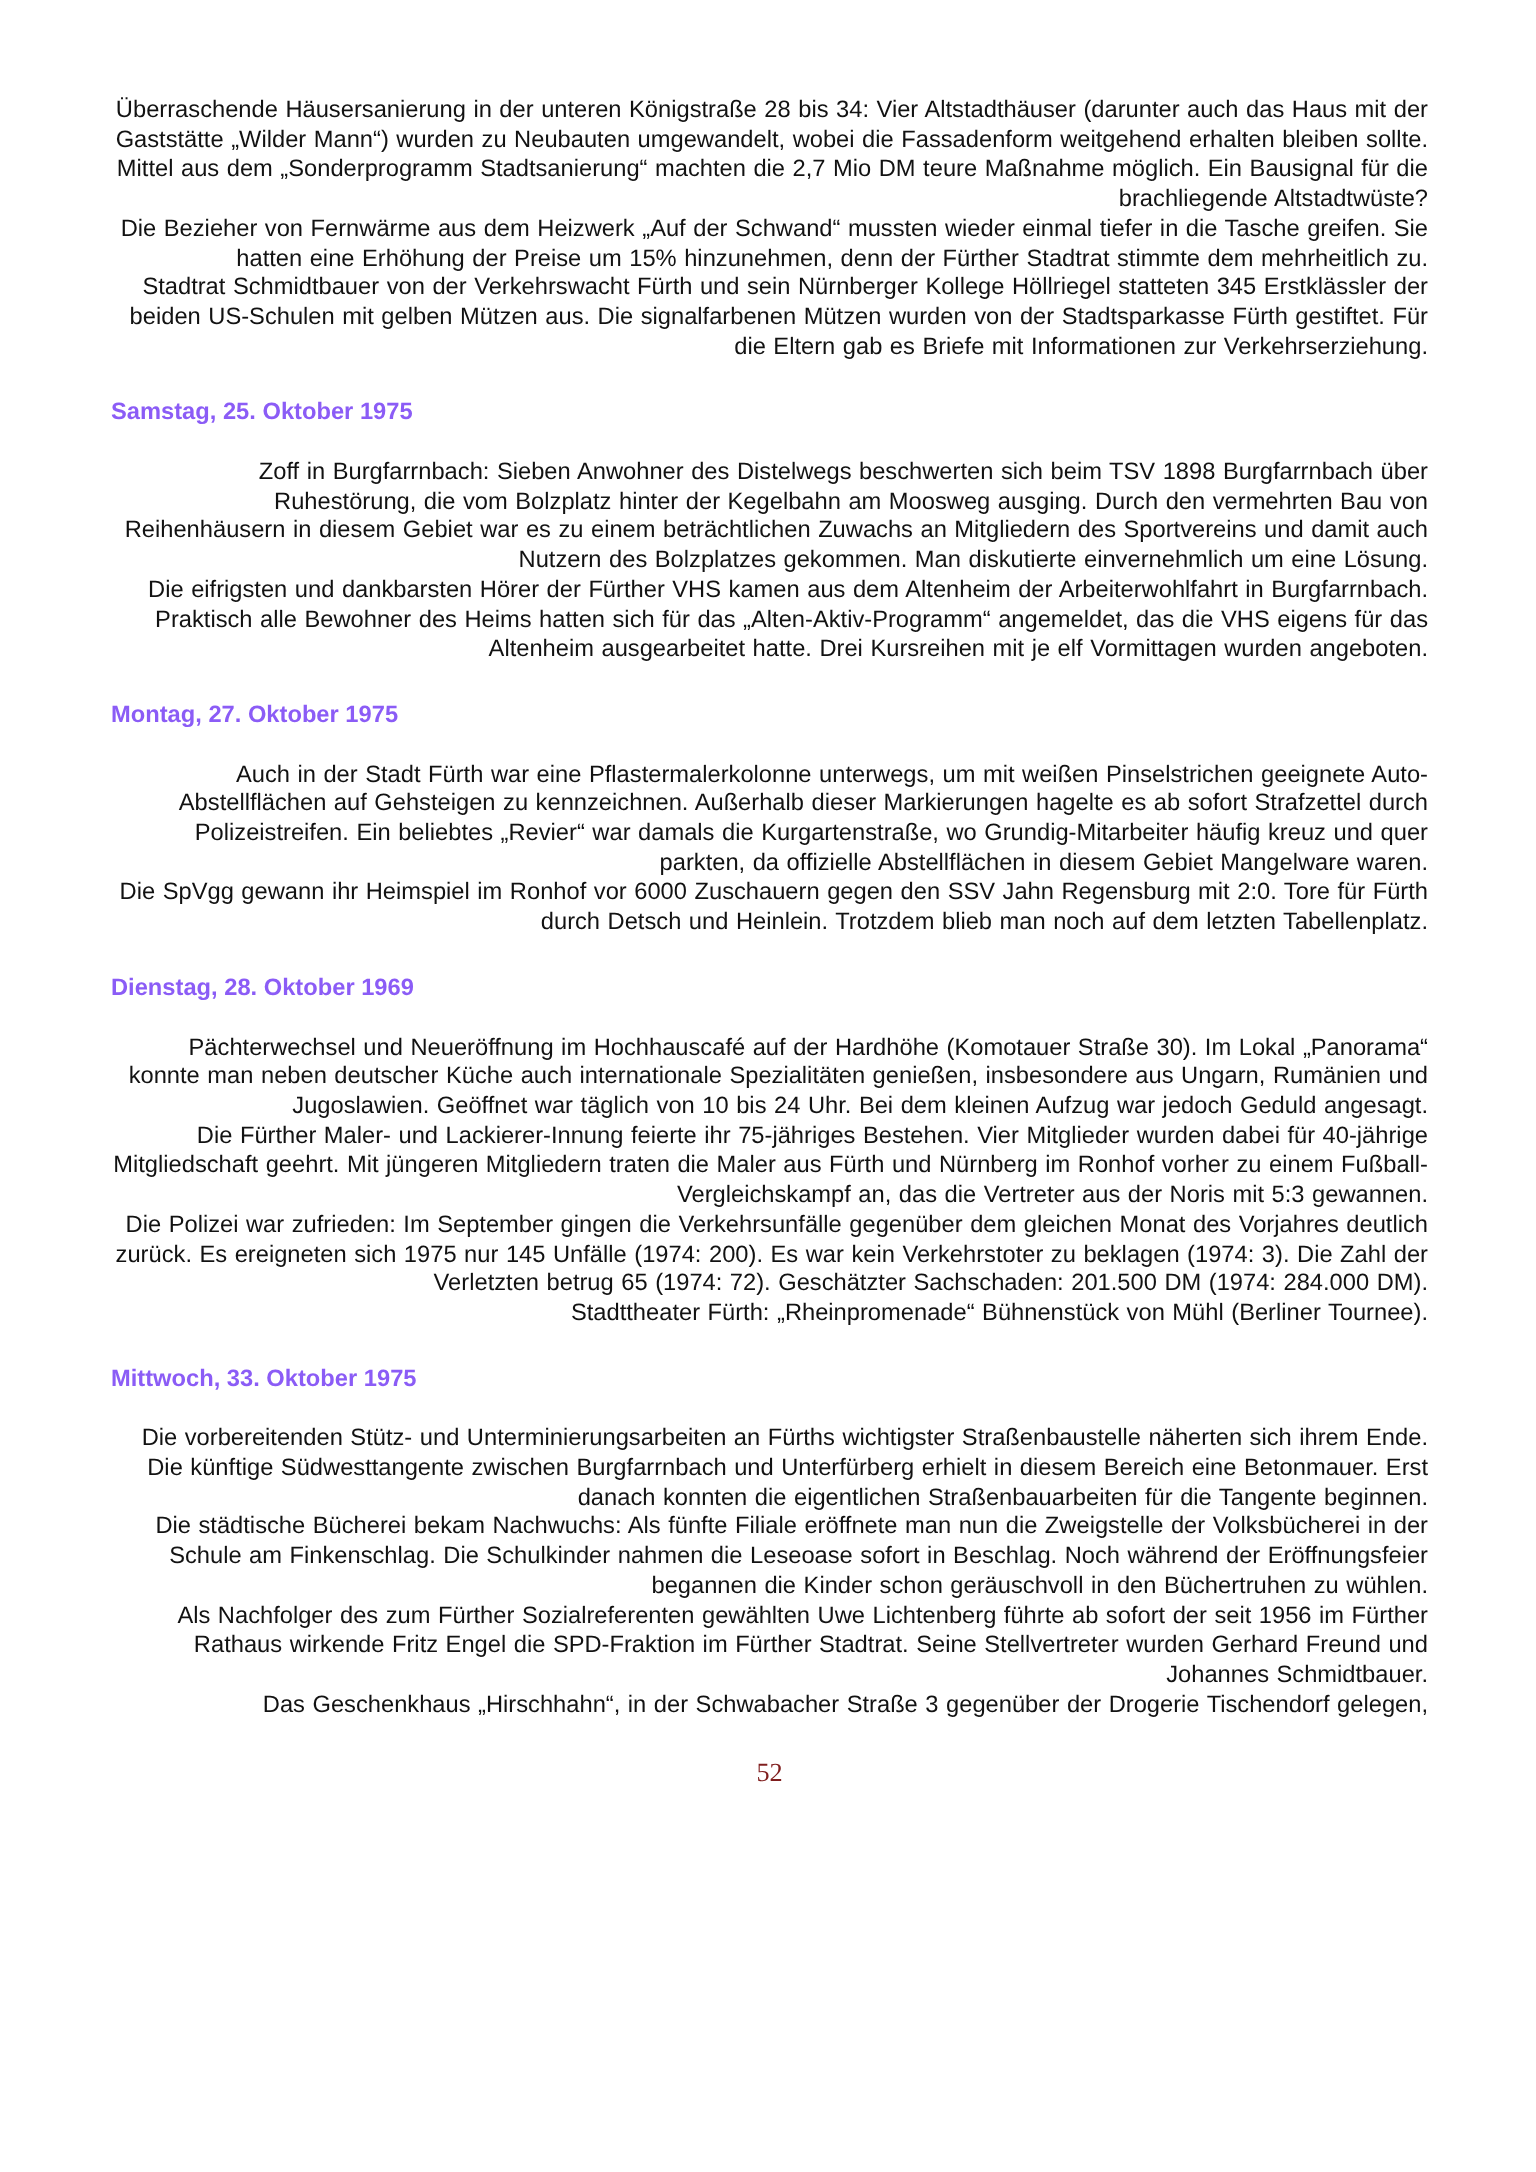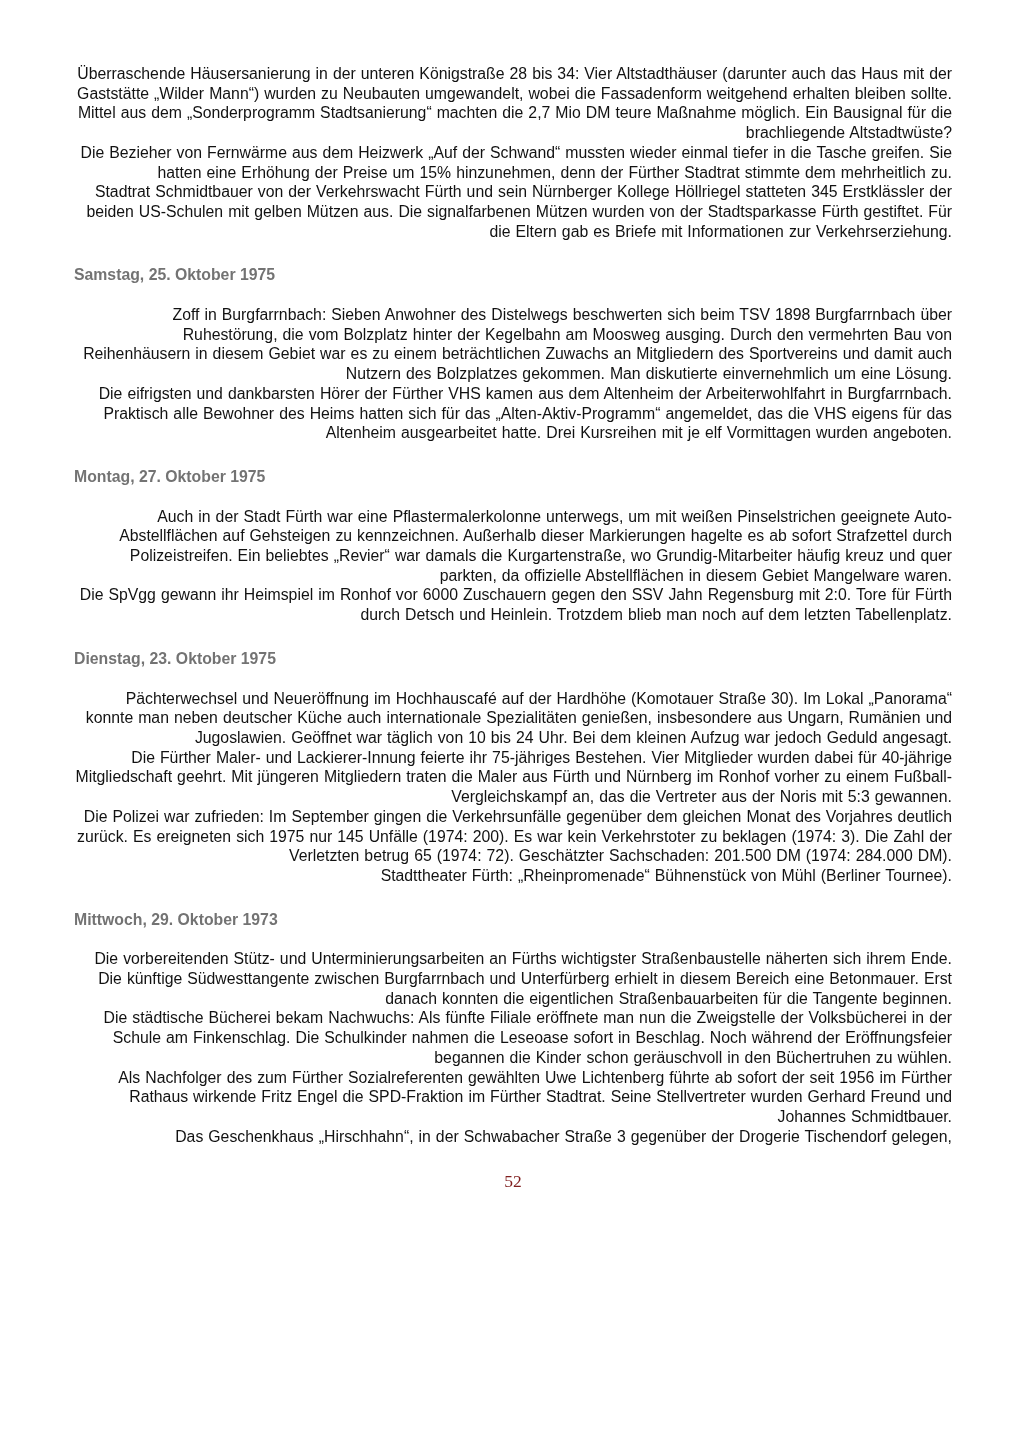--- a/index.html
+++ b/index.html
@@ -23,21 +23,21 @@
   .para {
     margin: 0;
     text-align: right;
     word-spacing: 0.04em;
   }
   .heading {
     margin: 24px 0 20px 0;
     font-size: 15.8px;
     line-height: 19.7px;
     font-weight: bold;
-    color: #737373;
+    color: #8b5cf6;
   }
   .page-number {
     margin-top: 26px;
     text-align: center;
     font-family: "Liberation Serif", serif;
     font-size: 17.5px;
     color: #7f1d1d;
   }
 </style>
 </head>
@@ -52,28 +52,28 @@
   <h2 class="heading">Samstag, 25. Oktober 1975</h2>
 
   <p class="para">Zoff in Burgfarrnbach: Sieben Anwohner des Distelwegs beschwerten sich beim TSV 1898 Burgfarrnbach über Ruhestörung, die vom Bolzplatz hinter der Kegelbahn am Moosweg ausging. Durch den vermehrten Bau von Reihenhäusern in diesem Gebiet war es zu einem beträchtlichen Zuwachs an Mitgliedern des Sportvereins und damit auch Nutzern des Bolzplatzes gekommen. Man diskutierte einvernehmlich um eine Lösung.</p>
   <p class="para">Die eifrigsten und dankbarsten Hörer der Fürther VHS kamen aus dem Altenheim der Arbeiterwohlfahrt in Burgfarrnbach. Praktisch alle Bewohner des Heims hatten sich für das „Alten-Aktiv-Programm“ angemeldet, das die VHS eigens für das Altenheim ausgearbeitet hatte. Drei Kursreihen mit je elf Vormittagen wurden angeboten.</p>
 
   <h2 class="heading">Montag, 27. Oktober 1975</h2>
 
   <p class="para">Auch in der Stadt Fürth war eine Pflastermalerkolonne unterwegs, um mit weißen Pinselstrichen geeignete Auto-Abstellflächen auf Gehsteigen zu kennzeichnen. Außerhalb dieser Markierungen hagelte es ab sofort Strafzettel durch Polizeistreifen. Ein beliebtes „Revier“ war damals die Kurgartenstraße, wo Grundig-Mitarbeiter häufig kreuz und quer parkten, da offizielle Abstellflächen in diesem Gebiet Mangelware waren.</p>
   <p class="para">Die SpVgg gewann ihr Heimspiel im Ronhof vor 6000 Zuschauern gegen den SSV Jahn Regensburg mit 2:0. Tore für Fürth durch Detsch und Heinlein. Trotzdem blieb man noch auf dem letzten Tabellenplatz.</p>
 
-  <h2 class="heading">Dienstag, 23. Oktober 1975</h2>
+  <h2 class="heading">Dienstag, 28. Oktober 1969</h2>
 
   <p class="para">Pächterwechsel und Neueröffnung im Hochhauscafé auf der Hardhöhe (Komotauer Straße 30). Im Lokal „Panorama“ konnte man neben deutscher Küche auch internationale Spezialitäten genießen, insbesondere aus Ungarn, Rumänien und Jugoslawien. Geöffnet war täglich von 10 bis 24 Uhr. Bei dem kleinen Aufzug war jedoch Geduld angesagt.</p>
   <p class="para">Die Fürther Maler- und Lackierer-Innung feierte ihr 75-jähriges Bestehen. Vier Mitglieder wurden dabei für 40-jährige Mitgliedschaft geehrt. Mit jüngeren Mitgliedern traten die Maler aus Fürth und Nürnberg im Ronhof vorher zu einem Fußball-Vergleichskampf an, das die Vertreter aus der Noris mit 5:3 gewannen.</p>
   <p class="para">Die Polizei war zufrieden: Im September gingen die Verkehrsunfälle gegenüber dem gleichen Monat des Vorjahres deutlich zurück. Es ereigneten sich 1975 nur 145 Unfälle (1974: 200). Es war kein Verkehrstoter zu beklagen (1974: 3). Die Zahl der Verletzten betrug 65 (1974: 72). Geschätzter Sachschaden: 201.500 DM (1974: 284.000 DM).</p>
   <p class="para">Stadttheater Fürth: „Rheinpromenade“ Bühnenstück von Mühl (Berliner Tournee).</p>
 
-  <h2 class="heading">Mittwoch, 29. Oktober 1973</h2>
+  <h2 class="heading">Mittwoch, 33. Oktober 1975</h2>
 
   <p class="para">Die vorbereitenden Stütz- und Unterminierungsarbeiten an Fürths wichtigster Straßenbaustelle näherten sich ihrem Ende. Die künftige Südwesttangente zwischen Burgfarrnbach und Unterfürberg erhielt in diesem Bereich eine Betonmauer. Erst danach konnten die eigentlichen Straßenbauarbeiten für die Tangente beginnen.</p>
   <p class="para">Die städtische Bücherei bekam Nachwuchs: Als fünfte Filiale eröffnete man nun die Zweigstelle der Volksbücherei in der Schule am Finkenschlag. Die Schulkinder nahmen die Leseoase sofort in Beschlag. Noch während der Eröffnungsfeier begannen die Kinder schon geräuschvoll in den Büchertruhen zu wühlen.</p>
   <p class="para">Als Nachfolger des zum Fürther Sozialreferenten gewählten Uwe Lichtenberg führte ab sofort der seit 1956 im Fürther Rathaus wirkende Fritz Engel die SPD-Fraktion im Fürther Stadtrat. Seine Stellvertreter wurden Gerhard Freund und Johannes Schmidtbauer.</p>
 
 
   <p class="para">Das Geschenkhaus „Hirschhahn“, in der Schwabacher Straße 3 gegenüber der Drogerie Tischendorf gelegen,</p>
 
   <div class="page-number">52</div>
 

